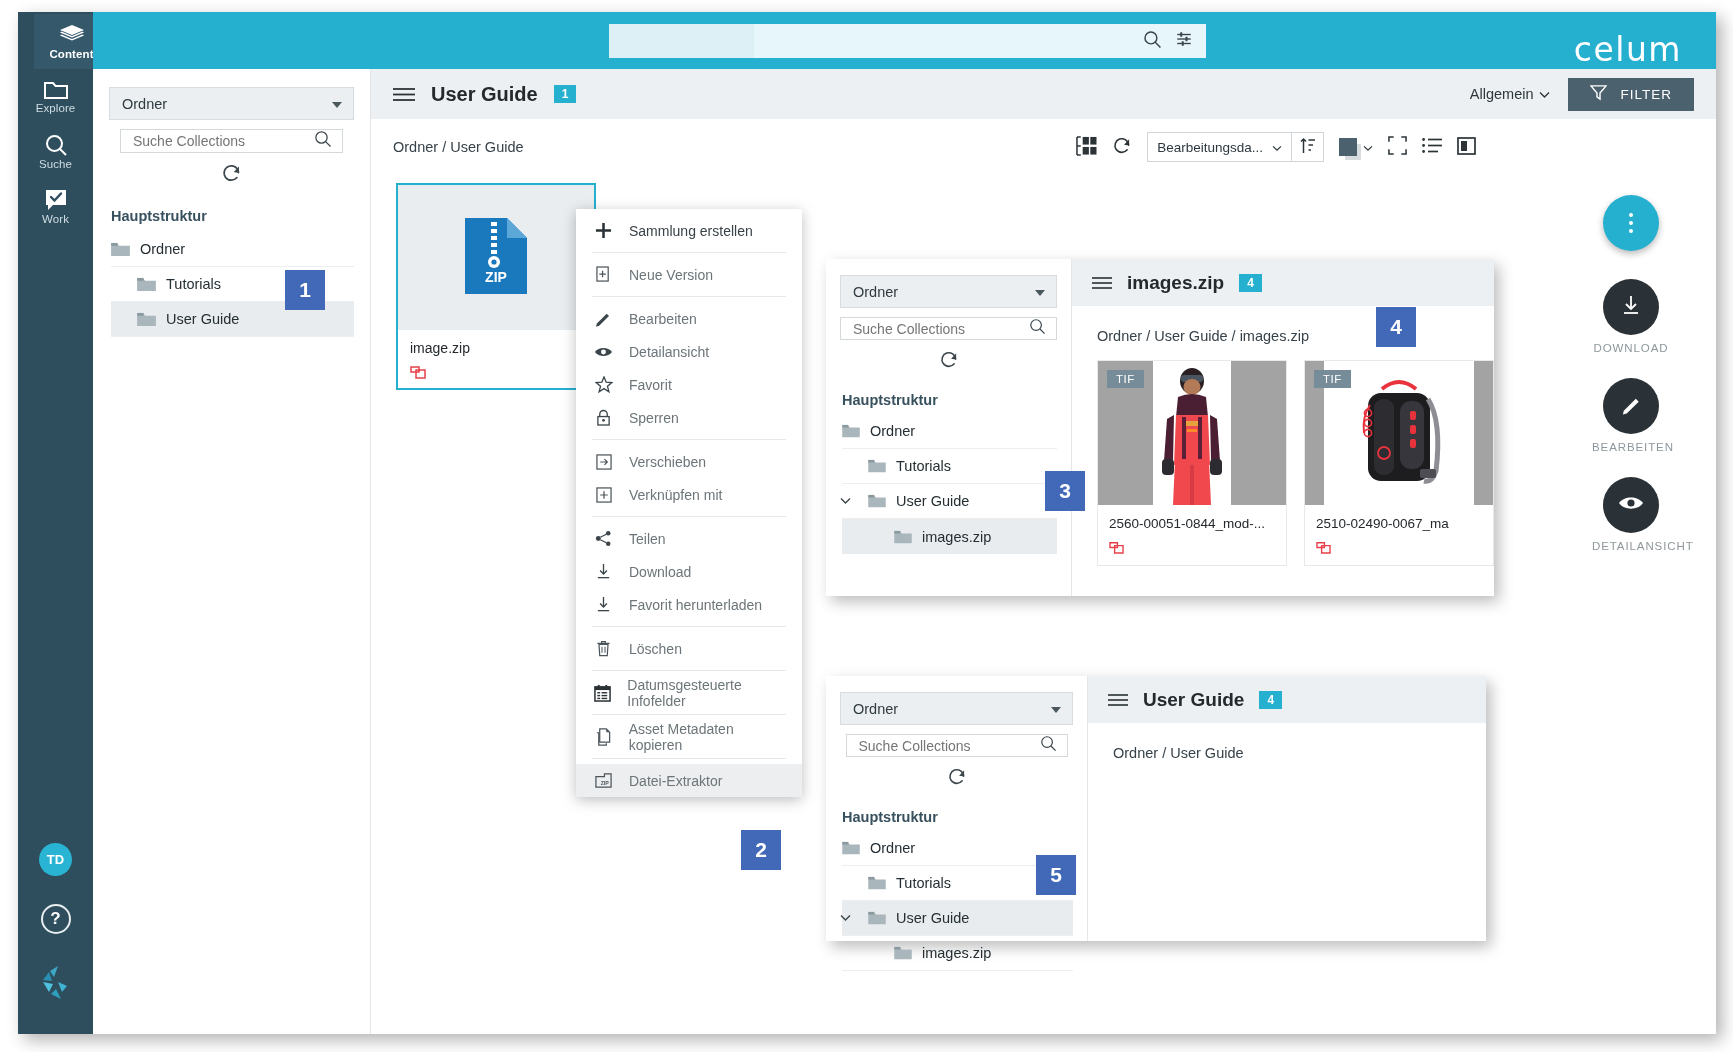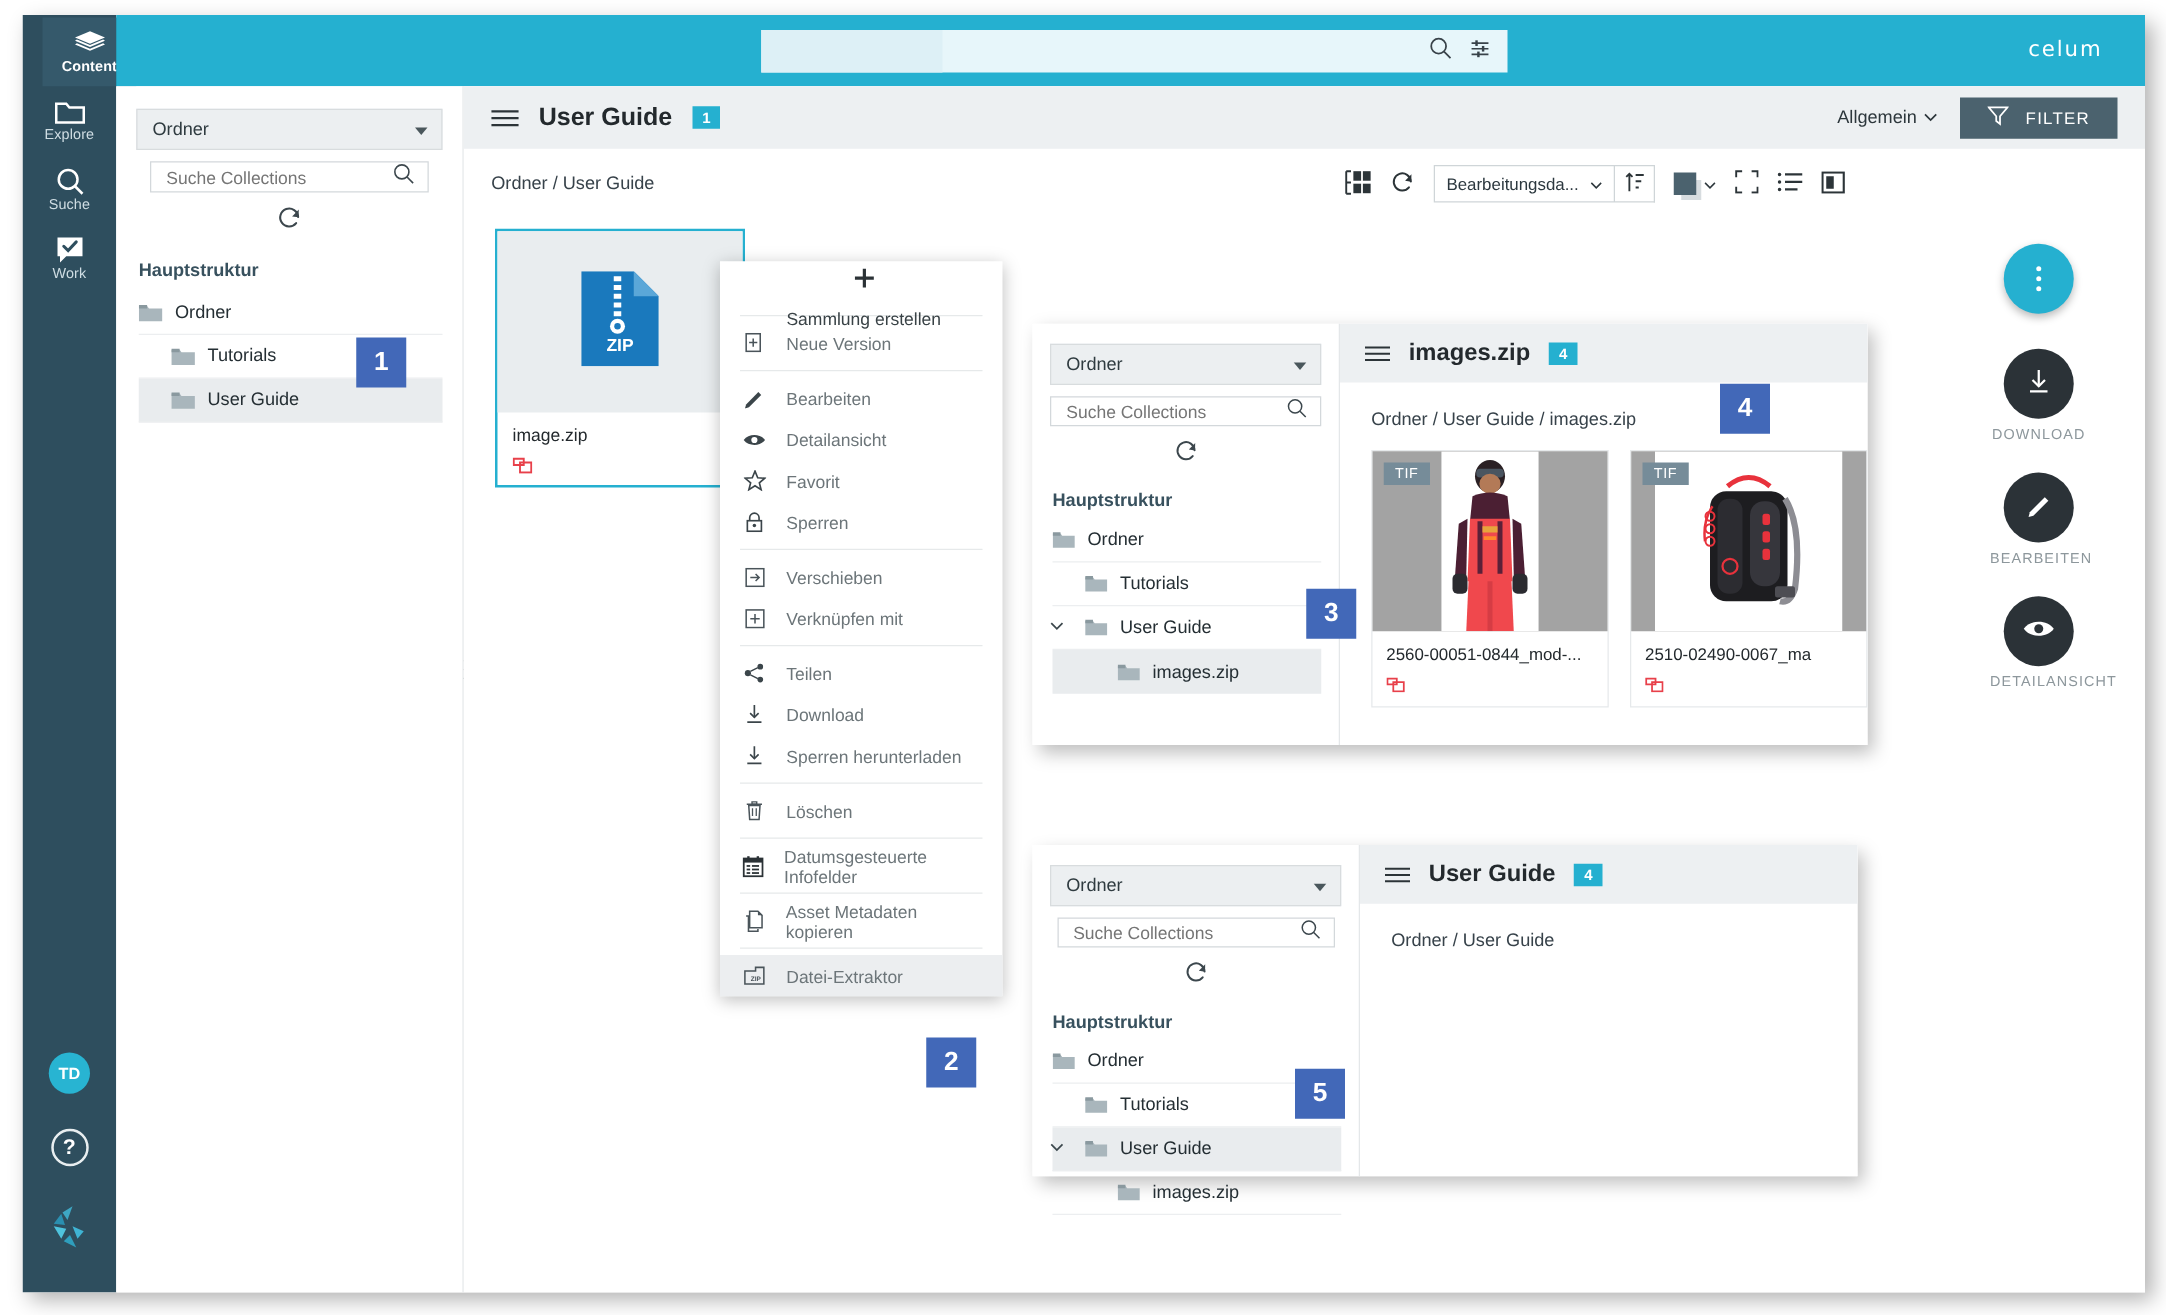--- a/index.html
+++ b/index.html
@@ -66,21 +66,21 @@
     position: absolute; left:0; top:0; width: 145px; height: 100%;
     background: #ddf0f6;
   }
   .searchbox .sb-icons {
     position: absolute; right: 13px; top: 0; height: 100%;
     display: flex; align-items: center; gap: 13px;
   }
   .celum-logo {
     position: absolute; right: 34px; top: 18px;
     font-family: "DejaVu Sans", sans-serif;
-    font-size: 17px; letter-spacing: 1.5px;
+    font-size: 33px; letter-spacing: 1.5px;
     color: #ffffff; font-weight: 400;
   }
 
   
   .sidebar {
     position: absolute; left: 75px; top: 57px; width: 278px; bottom: 0;
     background: #ffffff; border-right: 1px solid #e2e5e7;
   }
   .select-box {
     position: relative; margin: 18px 16px 0; height: 33px;
@@ -207,21 +207,21 @@
   .ctx {
     position: absolute; left: 205px; top: 140px; width: 226px;
     background: #ffffff; box-shadow: 0 3px 13px rgba(0,0,0,.26);
     padding: 5px 0 0; z-index: 30;
   }
   .ctx-item {
     display: flex; align-items: center; height: 33px;
     padding: 0 14px 0 18px; gap: 16px;
     font-size: 14px; color: #6c7579; cursor: pointer; position: relative;
   }
-  .ctx-item.first { color: #394246; font-weight: 400; flex-direction: column; }
+  .ctx-item.first { color: #394246; font-weight: 400; }
   .ctx-item.hl { background: #eceef0; }
   .ctx-sep { height: 1px; background: #e6e9ea; margin: 5px 16px; }
   .ctx-ic { width: 19px; display: flex; justify-content: center; line-height: 0; color: #3c4549; }
 
   
   .panel {
     position: absolute; background: #ffffff;
     box-shadow: 5px 6px 14px rgba(0,0,0,.26);
     display: flex;
   }
@@ -679,21 +679,21 @@
         <span>Download</span>
       </div>
       <div class="ctx-item">
         <span class="ctx-ic">
           <svg width="17" height="17" viewBox="0 0 18 18">
               <line x1="9" y1="1" x2="9" y2="11.5" stroke="#3b454a" stroke-width="1.4"></line>
               <path d="M5.4 8 L9 11.6 L12.6 8" fill="none" stroke="#3b454a" stroke-width="1.4"></path>
               <line x1="3" y1="15.5" x2="15" y2="15.5" stroke="#3b454a" stroke-width="1.4"></line>
             </svg>
         </span>
-        <span>Sperren herunterladen</span>
+        <span>Favorit herunterladen</span>
       </div>
       <div class="ctx-sep"></div>
 
       <div class="ctx-item">
         <span class="ctx-ic">
           <svg width="15" height="17" viewBox="0 0 16 18">
               <path d="M1.5 3.5 H14.5" stroke="#4a545a" stroke-width="1.3"></path>
               <path d="M6 1.5 H10 V3.5 H6 Z" fill="none" stroke="#4a545a" stroke-width="1.2"></path>
               <path d="M3.2 4.6 H12.8 L12 16.6 H4 Z" fill="none" stroke="#4a545a" stroke-width="1.3"></path>
               <line x1="6.4" y1="7" x2="6.4" y2="13.6" stroke="#4a545a" stroke-width="1.1"></line>

